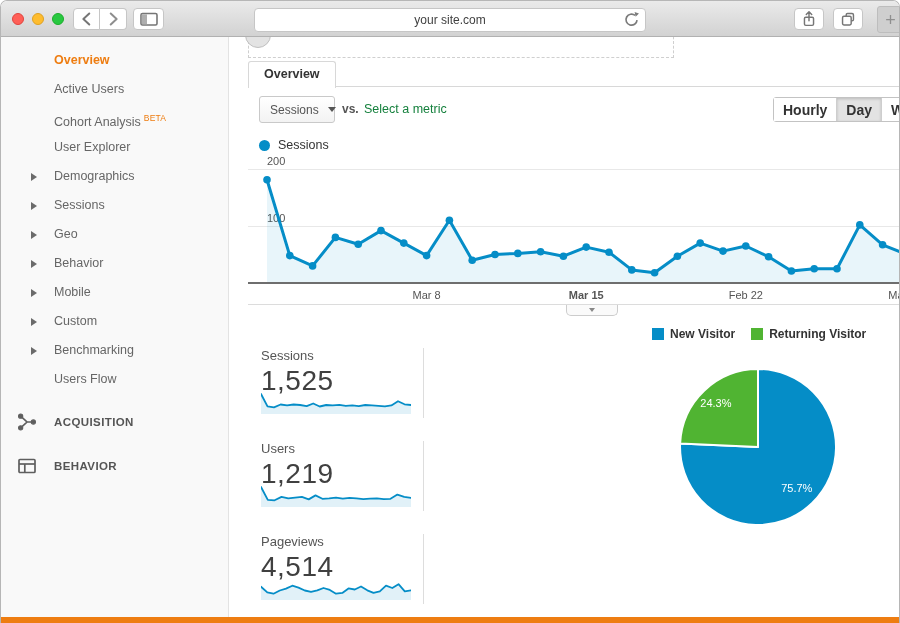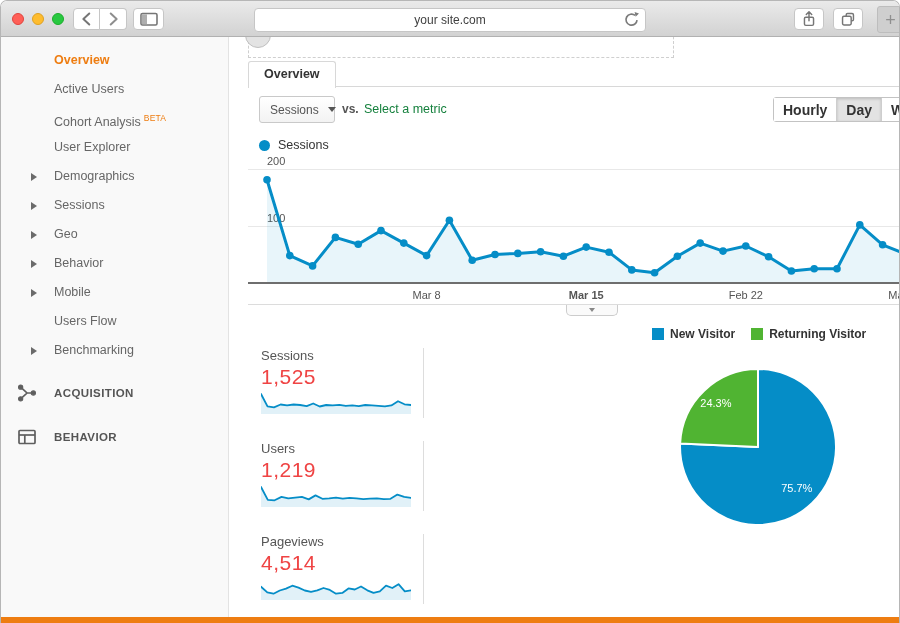--- a/index.html
+++ b/index.html
@@ -57,21 +57,21 @@
   #xlabels{position:absolute;left:0;top:252px;right:0;height:14px}
   .xtick{position:absolute;top:0;transform:translateX(-50%);font-size:11px;color:#555;white-space:nowrap}
   .section-divider{position:absolute;left:18px;right:0;top:267px;height:1px;background:#dcdcdc}
   .collapse-handle{position:absolute;left:336px;top:268px;width:52px;height:11px;border:1px solid #ccc;border-top:none;border-radius:0 0 5px 5px;background:#fafafa;display:flex;align-items:center;justify-content:center;cursor:pointer}
   .collapse-handle .caret{border-left-width:3.5px;border-right-width:3.5px;border-top:4px solid #888}
   .pie-legend{position:absolute;left:422px;top:290px;display:flex;gap:16px;font-size:12px;font-weight:bold;color:#333;align-items:center}
   .pl-item{display:flex;align-items:center;gap:6px}
   .pl-swatch{width:12px;height:12px;display:inline-block}
   .mcard{position:absolute;left:31px;width:163px;height:70px}
   .mlabel{font-size:13px;color:#555}
-  .mvalue{font-size:21px;color:#ef4444;margin-top:2px;letter-spacing:.5px}
+  .mvalue{font-size:28px;color:#404040;margin-top:2px;letter-spacing:.5px}
   .mcard svg{position:absolute;left:0;top:43px}
   .mdiv{position:absolute;right:0;top:0;height:70px;border-left:1px solid #ddd}
   #pie{position:absolute;left:443px;top:325px}
   .pie-label{font-size:11px;fill:#fff}
   .orange-bar{position:absolute;left:0;right:0;bottom:0;height:6px;background:#ee7d11}
 </style>
 </head>
 <body>
 
 <div id="window">
@@ -143,24 +143,27 @@
         <div class="sb-item">
       <span class="sb-arrow"></span><span class="sb-label">Geo</span>
     </div>
         <div class="sb-item">
       <span class="sb-arrow"></span><span class="sb-label">Behavior</span>
     </div>
         <div class="sb-item">
       <span class="sb-arrow"></span><span class="sb-label">Mobile</span>
     </div>
         <div class="sb-item">
+      <span class="sb-arrow"></span><span class="sb-label">Custom</span>
+    </div>
+        <div class="sb-item">
+      <span class="sb-arrow"></span><span class="sb-label">Benchmarking</span>
+    </div>
+        <div class="sb-item">
       <span class="sb-label">Users Flow</span>
-    </div>
-        <div class="sb-item">
-      <span class="sb-arrow"></span><span class="sb-label">Benchmarking</span>
     </div>
       </div>
     <div class="sb-sections">
       <div class="sb-section">
         <svg width="18" height="18" viewBox="0 0 17 17">
             <g fill="#5f5f5f" stroke="#5f5f5f">
               <circle cx="2.5" cy="3" r="2"></circle>
               <circle cx="2.5" cy="14" r="2"></circle>
               <circle cx="14.5" cy="8.5" r="2"></circle>
               <path d="M2.5 3 L8.5 8.5 L2.5 14 M8.5 8.5 H14.5" fill="none" stroke-width="1.6"></path>

